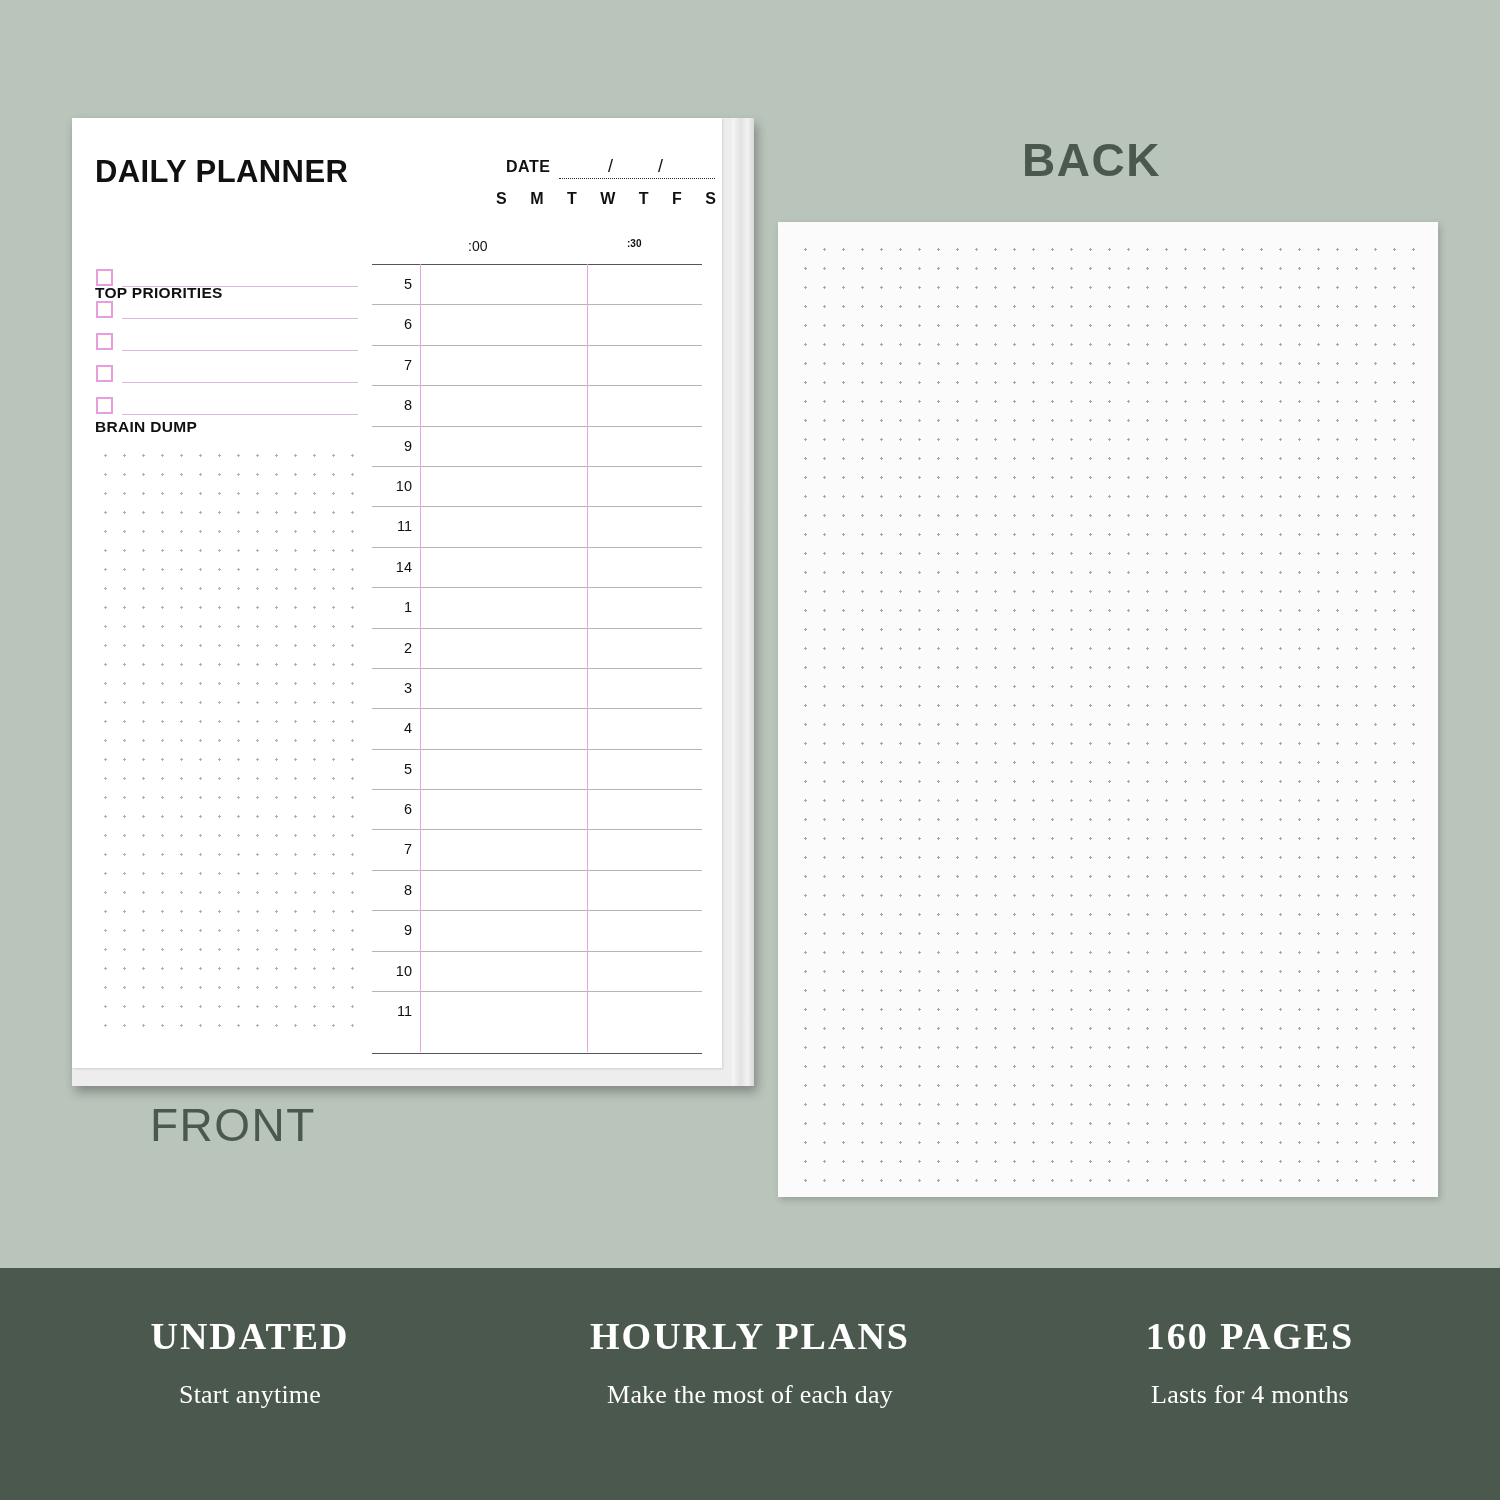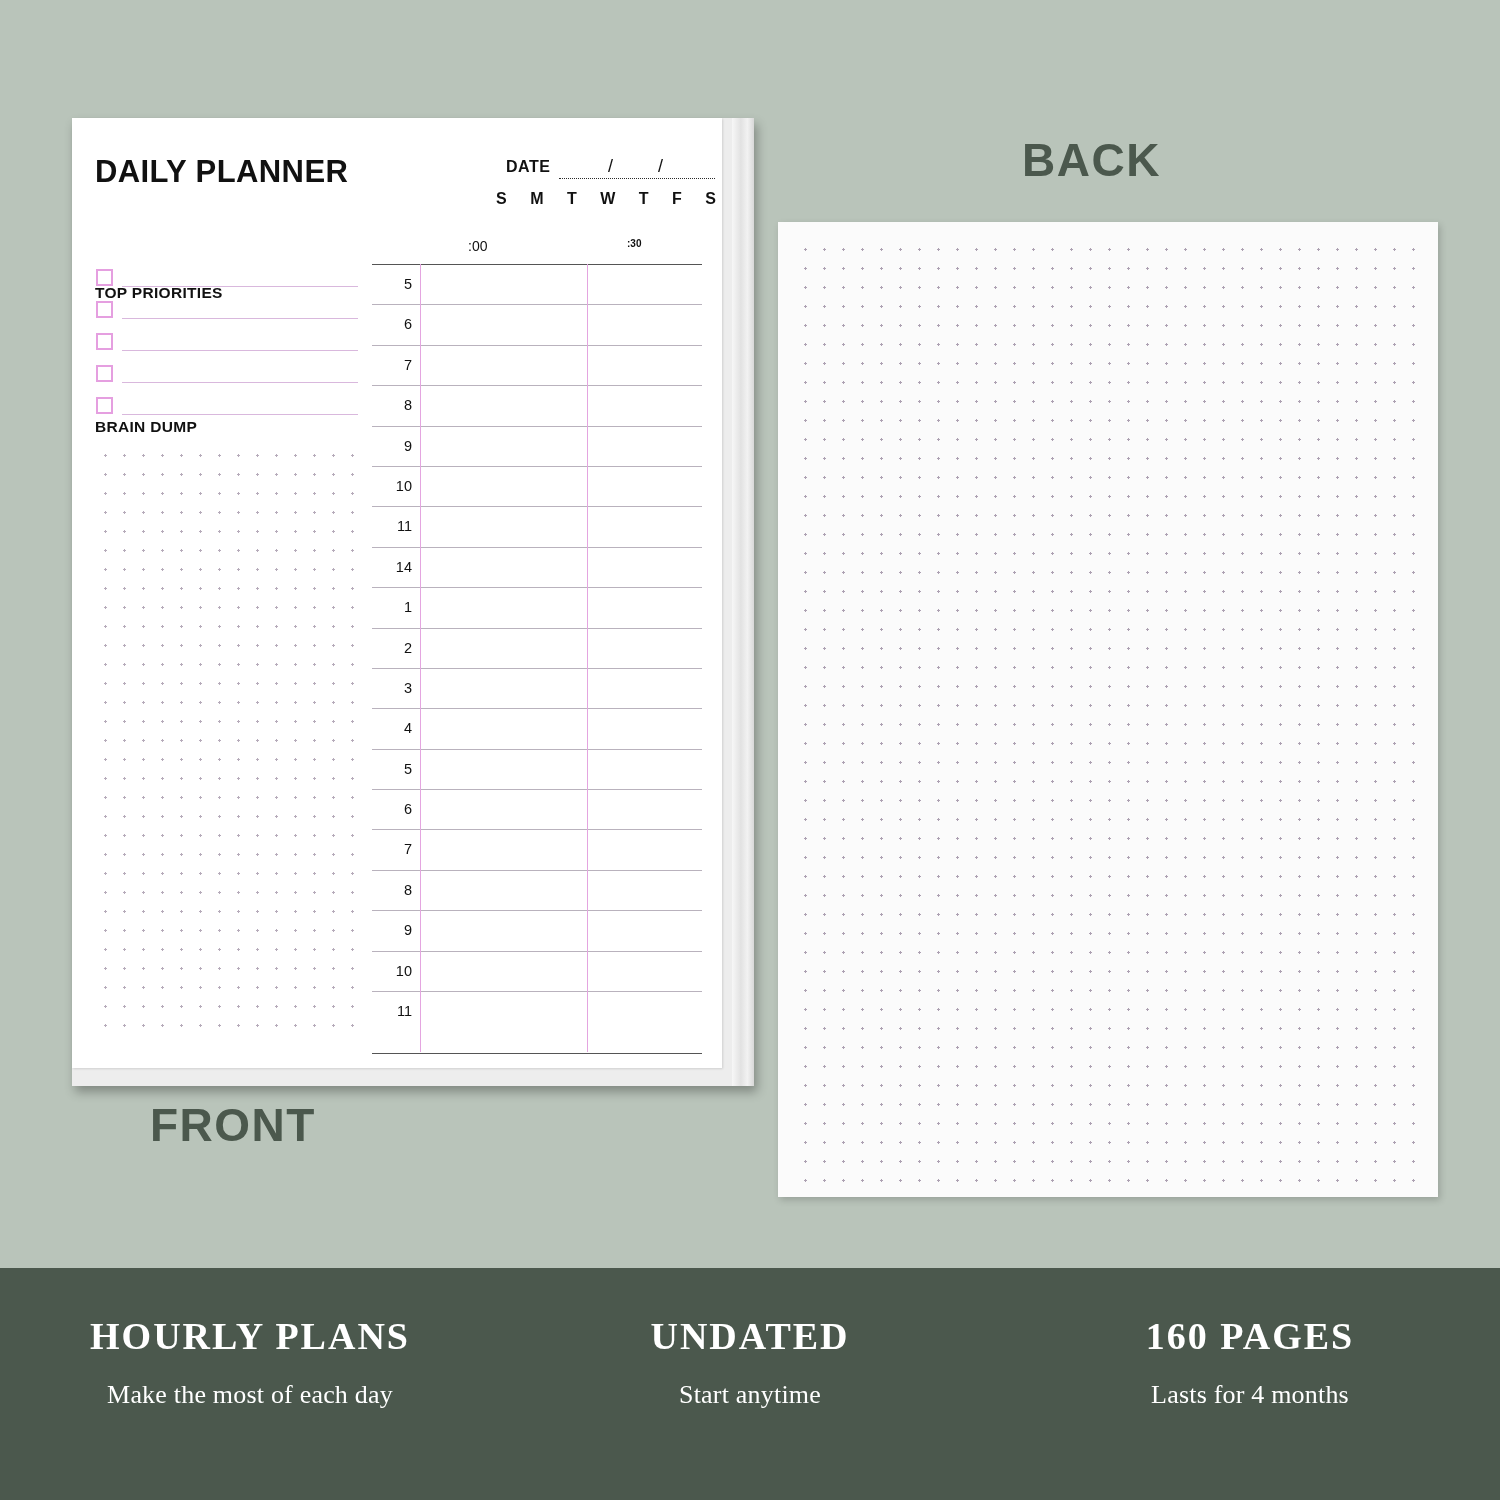--- a/index.html
+++ b/index.html
@@ -233,21 +233,21 @@
     border-left: 1.6px solid #e4a5e0;
   }
   .vline-a { left: 48px; }
   .vline-b { left: 215px; }
 
   .front-label {
     position: absolute;
     left: 150px;
     top: 1098px;
     font-size: 46px;
-    font-weight: bold;
+    font-weight: normal;
     color: #4b584d;
     letter-spacing: 1.5px;
   }
 
   
   .back-label {
     position: absolute;
     left: 1022px;
     top: 133px;
     font-size: 46px;
@@ -435,24 +435,24 @@
 
   <div class="back-label">BACK</div>
   <div class="back-page">
     <div class="back-dots"></div>
   </div>
 
 </div>
 
 <div class="features">
   <div class="feature">
+    <div class="feature-title">UNDATED</div>
+    <div class="feature-sub">Start anytime</div>
+  </div>
+  <div class="feature">
     <div class="feature-title">HOURLY  PLANS</div>
     <div class="feature-sub">Make the most of each day</div>
-  </div>
-  <div class="feature">
-    <div class="feature-title">UNDATED</div>
-    <div class="feature-sub">Start anytime</div>
   </div>
   <div class="feature">
     <div class="feature-title">160  PAGES</div>
     <div class="feature-sub">Lasts for 4 months</div>
   </div>
 </div>
 
 </body></html>

